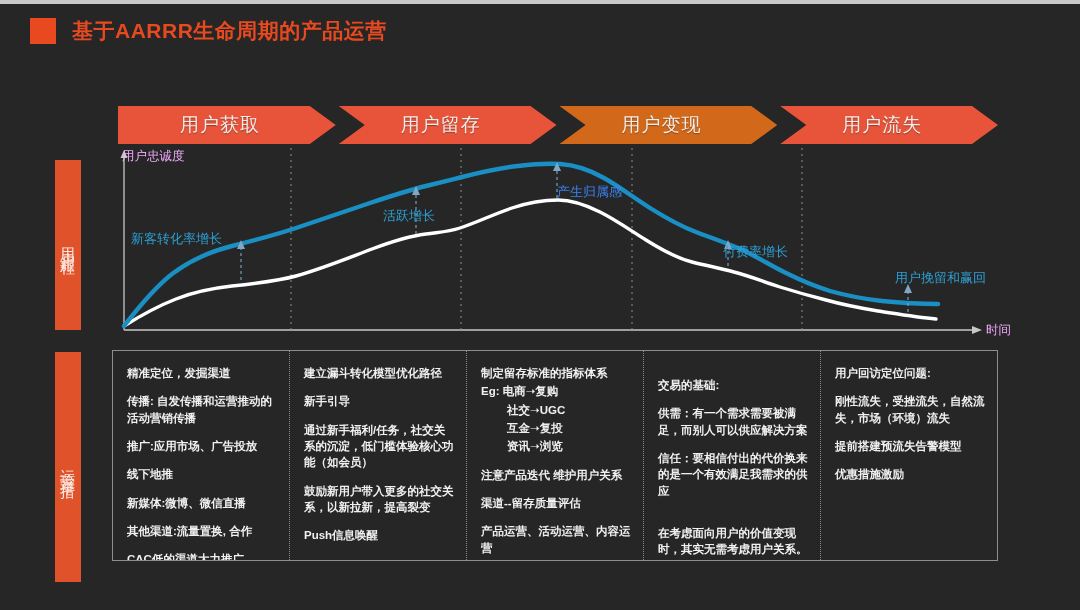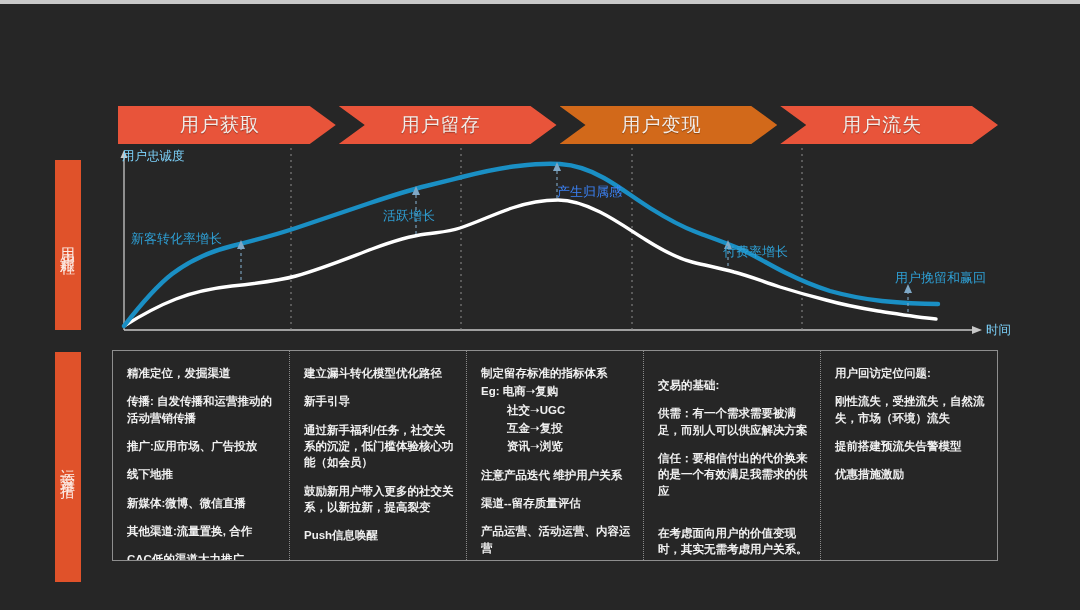--- a/index.html
+++ b/index.html
@@ -98,21 +98,21 @@
 
   
   #chart-panel {
     position: absolute;
     left: 110px; top: 148px;
     width: 890px; height: 192px;
   }
   #chart-svg { display: block; }
   .axis-caption {
     position: absolute;
-    color: #7dd3fc;
+    color: #f0abfc;
     font-size: 12.5px;
     white-space: nowrap;
   }
   #caption-y { left: 122px; top: 148px; }
   #caption-x { left: 986px; top: 322px; }
   .curve-anno {
     position: absolute;
     color: #2e9fd4;
     font-size: 13px;
     white-space: nowrap;
@@ -152,20 +152,24 @@
   .measure-item .hl { color: #e8491f; }
   .indent { padding-left: 26px; display: block; }
 </style>
 </head>
 <body>
 
 <div id="page" style="background: rgb(38, 38, 38);">
 
   <div id="top-strip"></div>
 
+  <div id="header">
+    <div id="header-square" style="background: rgb(232, 73, 31);"></div>
+    <div id="header-title" style="color: rgb(232, 73, 31);">基于AARRR生命周期的产品运营</div>
+  </div>
 
   <div id="stage-band">
     <div class="stage-arrow" style="background: rgb(232, 84, 58);">
       <span class="stage-label">用户获取</span>
     </div>
     <div class="stage-arrow notch" style="background: rgb(232, 84, 58);">
       <span class="stage-label">用户留存</span>
     </div>
     <div class="stage-arrow notch" style="background: rgb(210, 105, 26);">
       <span class="stage-label">用户变现</span>

